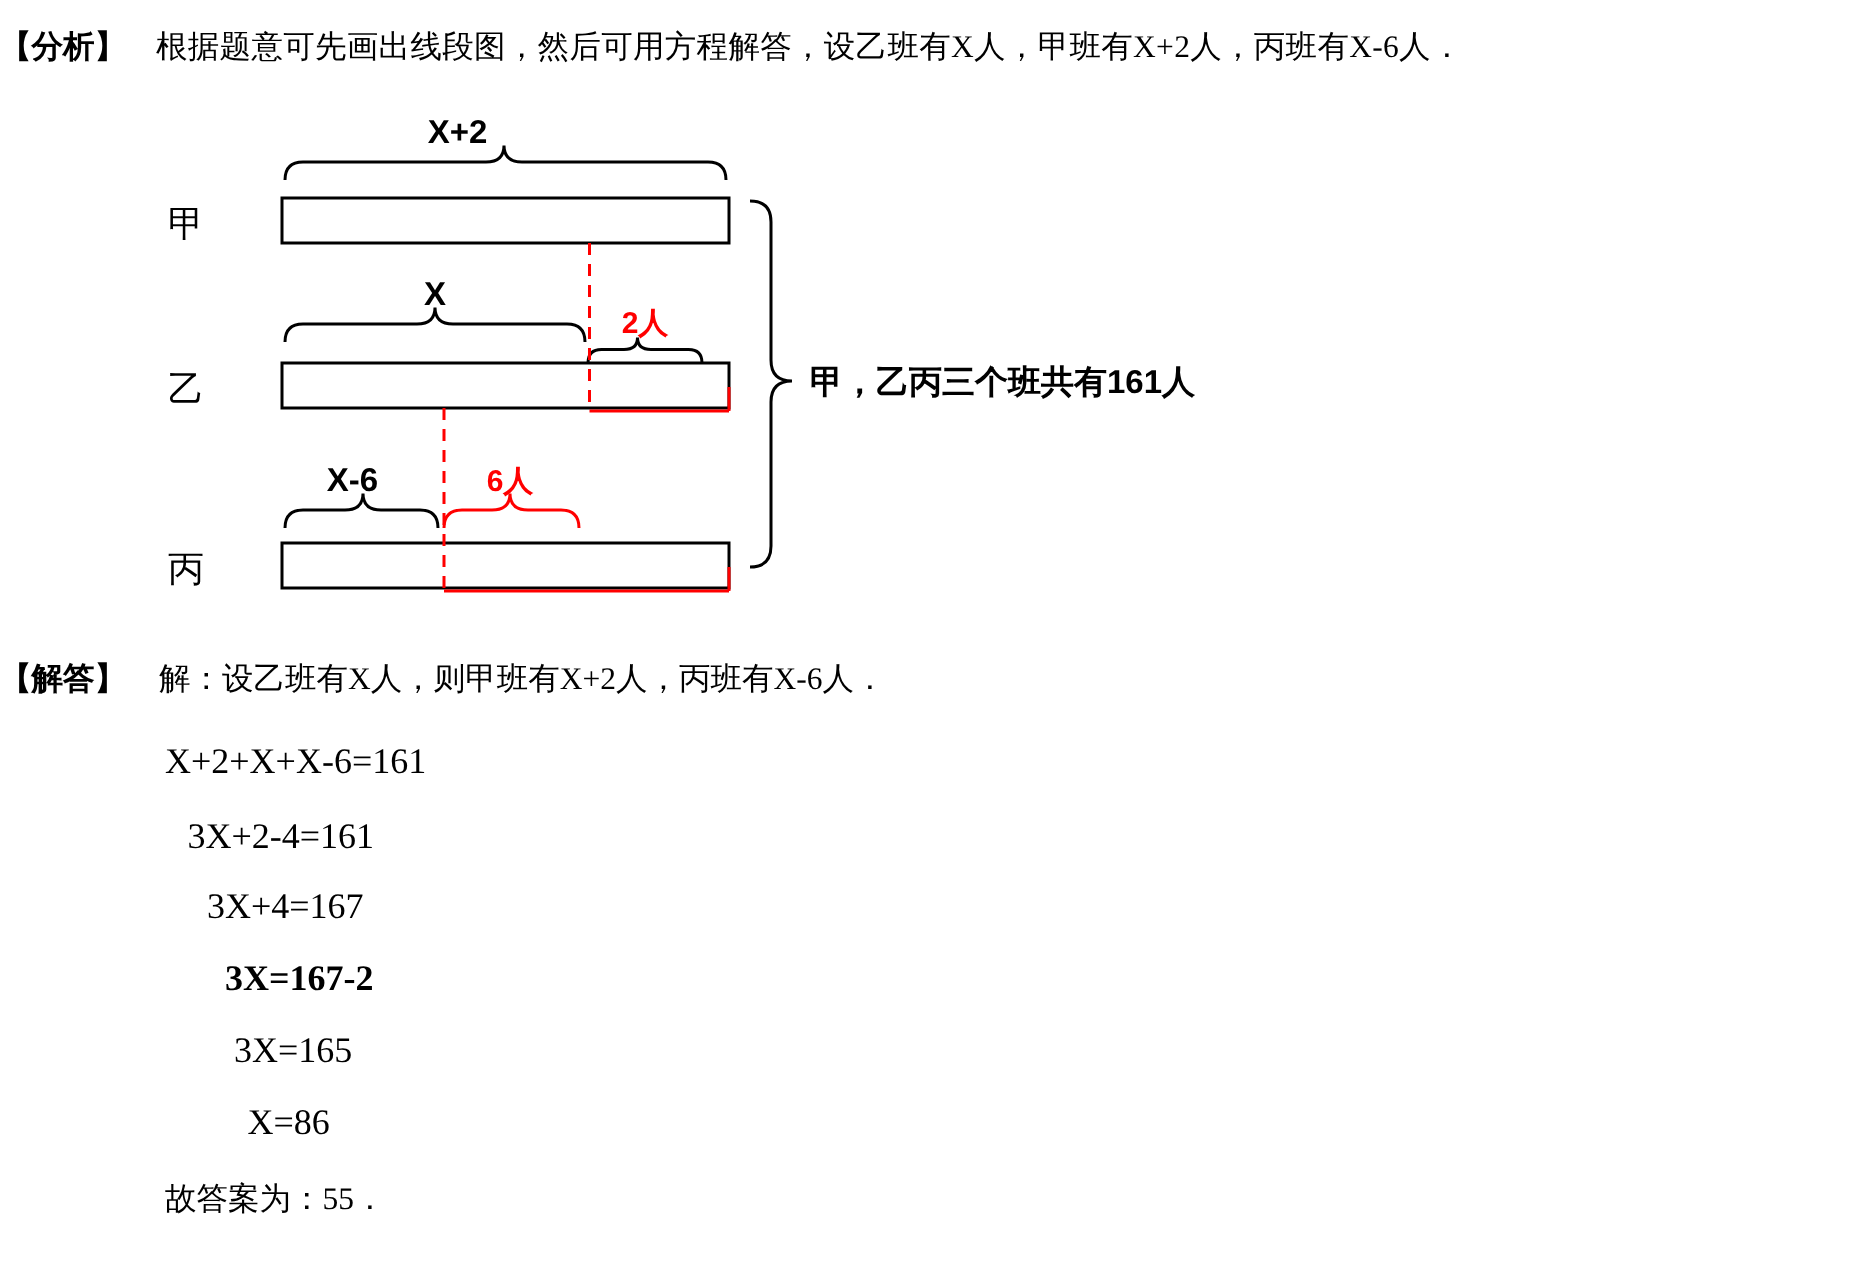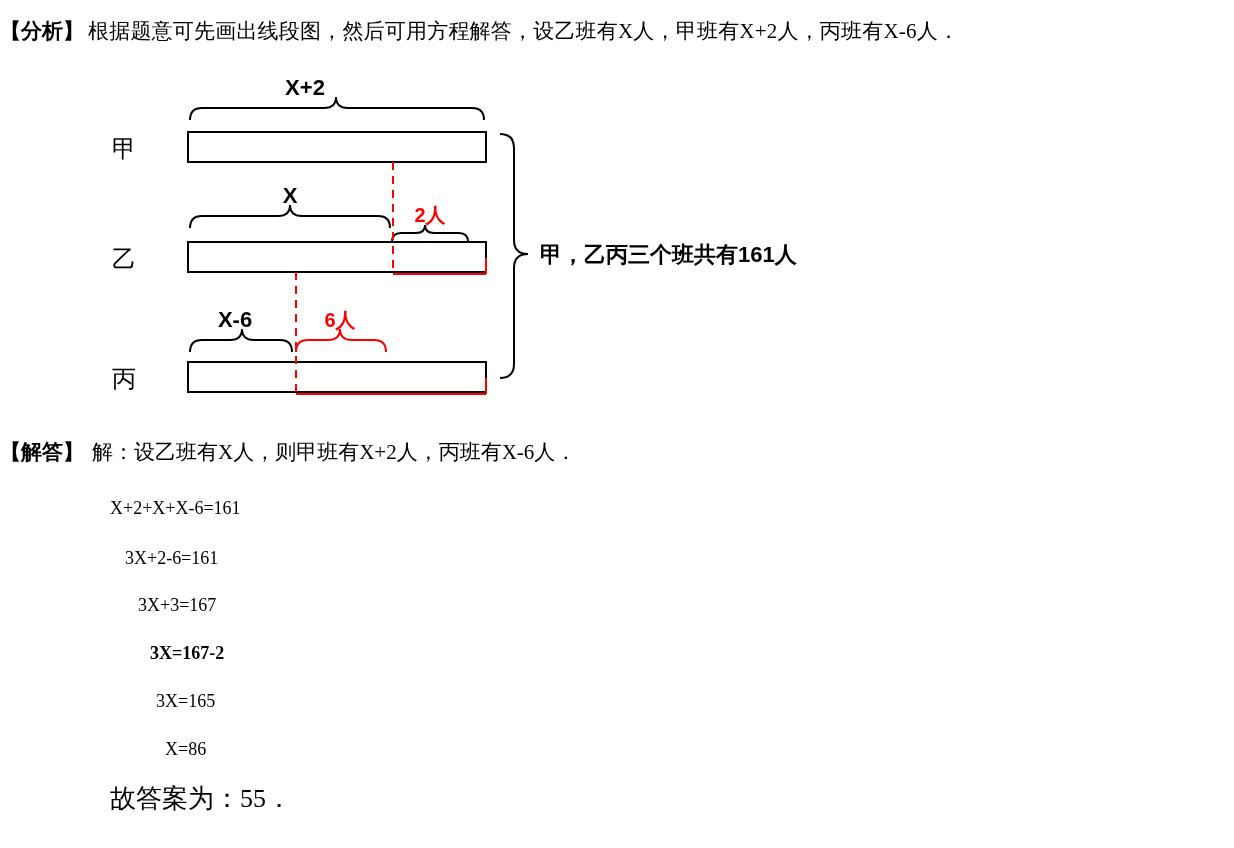--- a/index.html
+++ b/index.html
@@ -31,21 +31,21 @@
     align-items: baseline;
     font-size: 21px;
     line-height: 30px;
   }
   .tag {
     font-weight: bold;
     white-space: nowrap;
     font-family: "Liberation Serif", serif;
   }
   .analysis-text {
-    margin-left: 4px;
+    margin-left: 20px;
     white-space: nowrap;
     letter-spacing: 0.2px;
   }
 
   
   .diagram {
     position: absolute;
     top: 62px;
     left: 100px;
     width: 820px;
@@ -59,41 +59,41 @@
   .solution-row {
     position: absolute;
     top: 437px;
     left: 0px;
     display: flex;
     align-items: flex-end;
     font-size: 21px;
     line-height: 30px;
   }
   .solution-text {
-    margin-left: 8px;
+    margin-left: 22px;
     white-space: nowrap;
   }
   .eq {
     position: absolute;
-    font-size: 18px;
+    font-size: 24px;
     line-height: 30px;
     white-space: nowrap;
     font-family: "Liberation Serif", serif;
   }
   .eq-0 { top: 493px; left: 110px; }
   .eq-1 { top: 543px; left: 125px; }
   .eq-2 { top: 590px; left: 138px; }
   .eq-3 { top: 638px; left: 150px; font-weight: bold; }
   .eq-4 { top: 686px; left: 156px; }
   .eq-5 { top: 734px; left: 165px; }
   .final-line {
     position: absolute;
     top: 784px;
     left: 110px;
-    font-size: 26px;
+    font-size: 21px;
     line-height: 30px;
     white-space: nowrap;
   }
 </style>
 </head>
 <body>
 
 <div class="page">
 
   <div class="analysis-row">
@@ -146,21 +146,21 @@
       <text x="440" y="200" font-family="'Liberation Sans', sans-serif" font-size="22" font-weight="bold" fill="#000000">甲，乙丙三个班共有161人</text>
     </svg>
   </div>
 
   <div class="solution-row">
     <span class="tag">【解答】</span>
     <span class="solution-text">解：设乙班有X人，则甲班有X+2人，丙班有X-6人．</span>
   </div>
 
   <div class="eq eq-0">X+2+X+X-6=161</div>
-  <div class="eq eq-1">3X+2-6=161</div>
-  <div class="eq eq-2">3X+3=167</div>
+  <div class="eq eq-1">3X+2-4=161</div>
+  <div class="eq eq-2">3X+4=167</div>
   <div class="eq eq-3">3X=167-2</div>
   <div class="eq eq-4">3X=165</div>
   <div class="eq eq-5">X=86</div>
 
   <div class="final-line">故答案为：55．</div>
 
 </div>
 
 </body></html>

